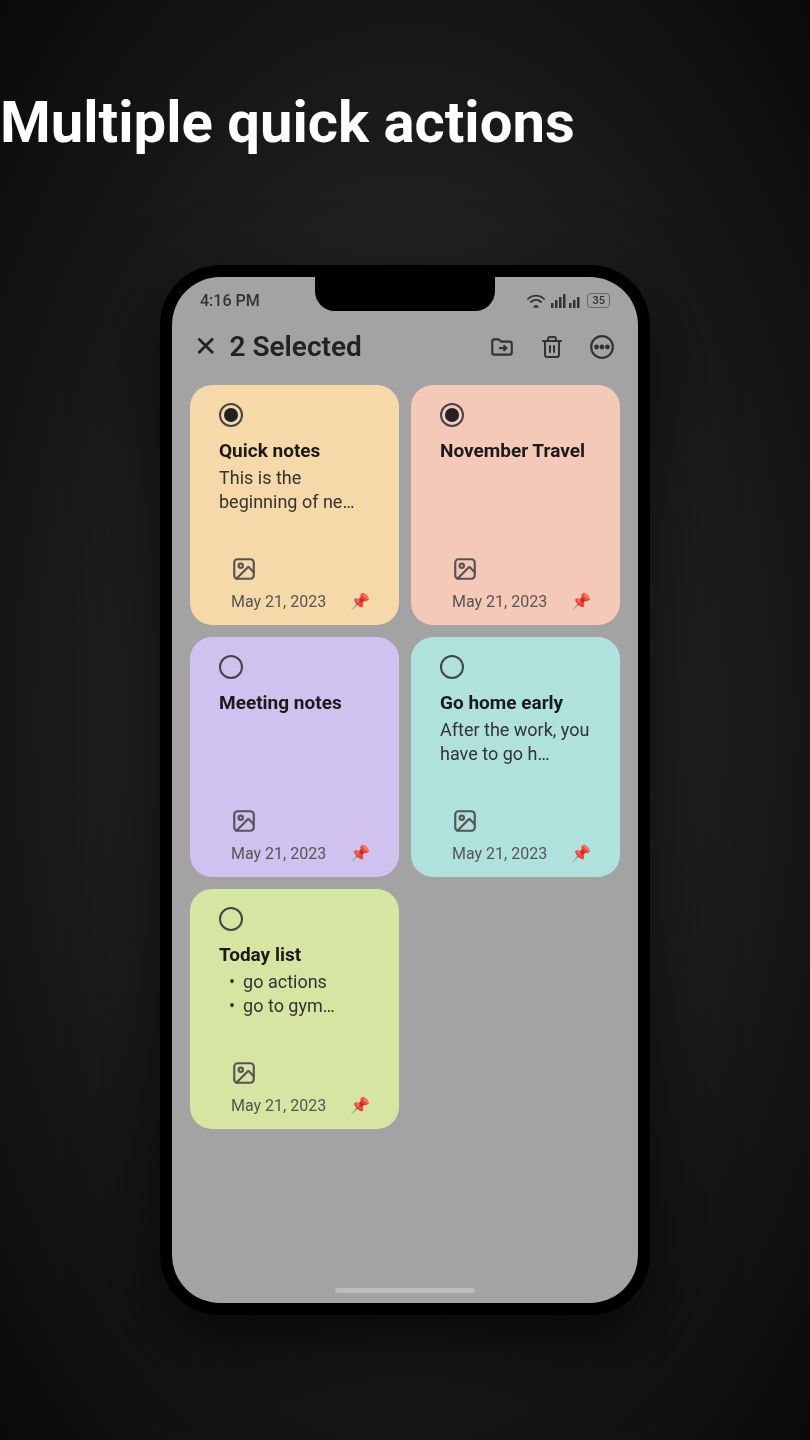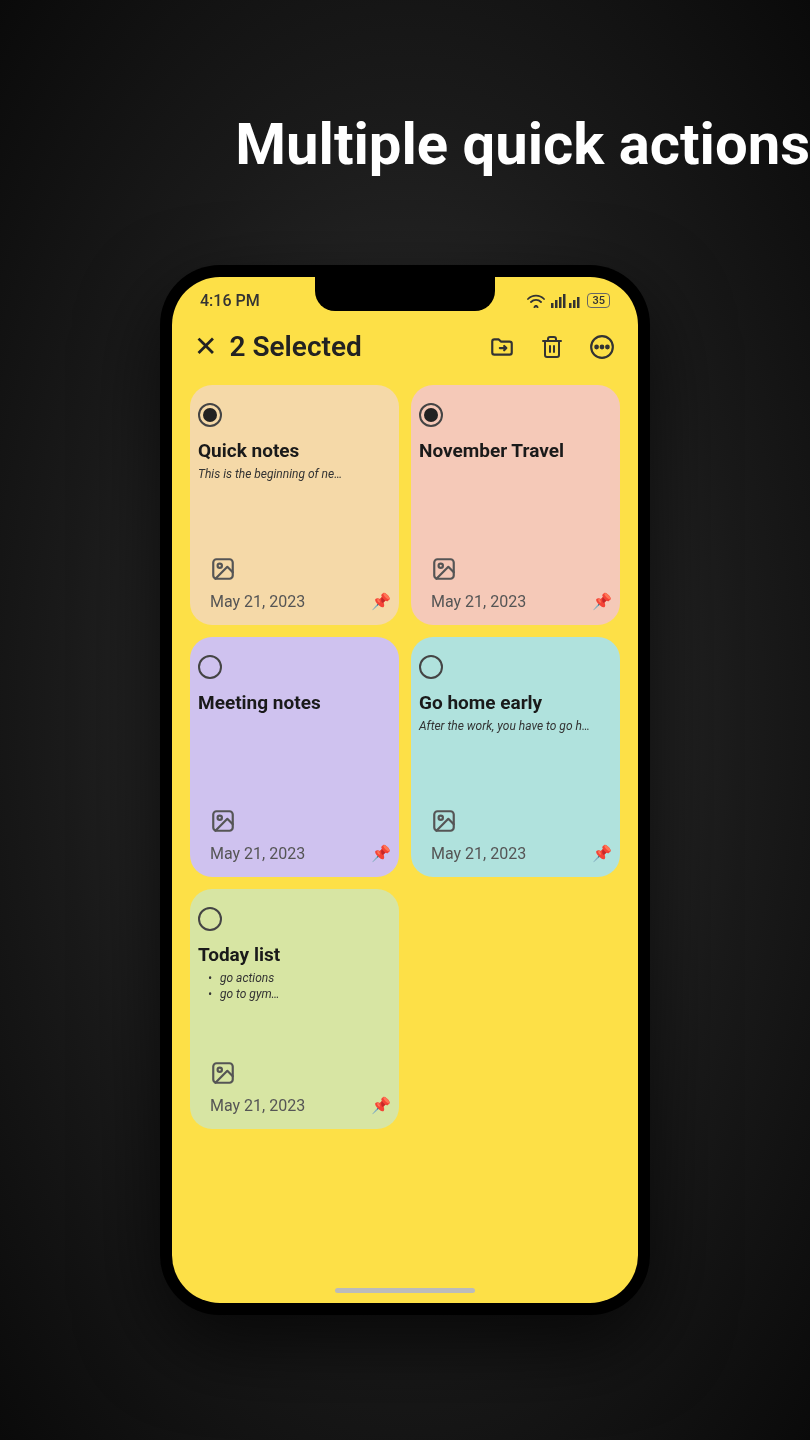--- a/index.html
+++ b/index.html
@@ -8,39 +8,39 @@
     height: 1440px;
     background: radial-gradient(ellipse at center, #3a3a3a 0%, #1a1a1a 60%, #0a0a0a 100%);
     font-family: -apple-system, BlinkMacSystemFont, 'Segoe UI', Roboto, sans-serif;
     overflow: hidden;
     position: relative;
   }
   .headline {
     color: #fff;
     font-size: 58px;
     font-weight: 700;
-    text-align: right;
-    padding-top: 110px;
+    text-align: left;
+    padding-top: 88px;
   }
   .phone {
     position: absolute;
     top: 265px;
     left: 50%;
     transform: translateX(-50%);
     width: 490px;
     height: 1050px;
     background: #000;
     border-radius: 60px;
     padding: 12px;
     box-shadow: 0 30px 80px rgba(0,0,0,0.7);
   }
   .screen {
     width: 100%;
     height: 100%;
-    background: #fde047;
+    background: #a3a3a3;
     border-radius: 48px;
     overflow: hidden;
     position: relative;
   }
   .notch {
     position: absolute;
     top: 0;
     left: 50%;
     transform: translateX(-50%);
     width: 180px;
@@ -83,21 +83,21 @@
   .header-right { display: flex; align-items: center; gap: 22px; }
   .icon-btn { width: 28px; height: 28px; cursor: pointer; display:flex; align-items:center; justify-content:center; }
   .notes-grid {
     display: grid;
     grid-template-columns: 1fr 1fr;
     gap: 12px;
     padding: 12px 18px;
   }
   .note-card {
     border-radius: 22px;
-    padding: 18px 8px 14px;
+    padding: 18px 29px 14px;
     display: flex;
     flex-direction: column;
     cursor: pointer;
     min-height: 240px;
   }
   .c-orange { background: #f5d9a8; }
   .c-peach  { background: #f5c9b8; }
   .c-purple { background: #cfc2ef; }
   .c-teal   { background: #b0e2dd; }
   .c-green  { background: #d7e5a3; }
@@ -107,21 +107,21 @@
     border-radius: 50%;
     margin-bottom: 12px;
     display:flex; align-items:center; justify-content:center;
   }
   .sel-dot {
     width: 14px; height: 14px;
     background: #222;
     border-radius: 50%;
   }
   .note-title { font-weight: 700; font-size: 19px; color: #1a1a1a; margin-bottom: 4px; }
-  .note-body  { font-size: 12px; color: #333; line-height: 1.35; font-style: italic; }
+  .note-body  { font-size: 18px; color: #333; line-height: 1.35; }
   .note-body ul { list-style: none; padding-left: 10px; }
   .note-body ul li::before { content: "•"; margin-right: 8px; }
   .card-footer {
     margin-top: auto;
     display: flex;
     flex-direction: column;
     gap: 6px;
     margin-left: 12px;
   }
   .img-icon { width: 26px; height: 26px; color: #555; }

